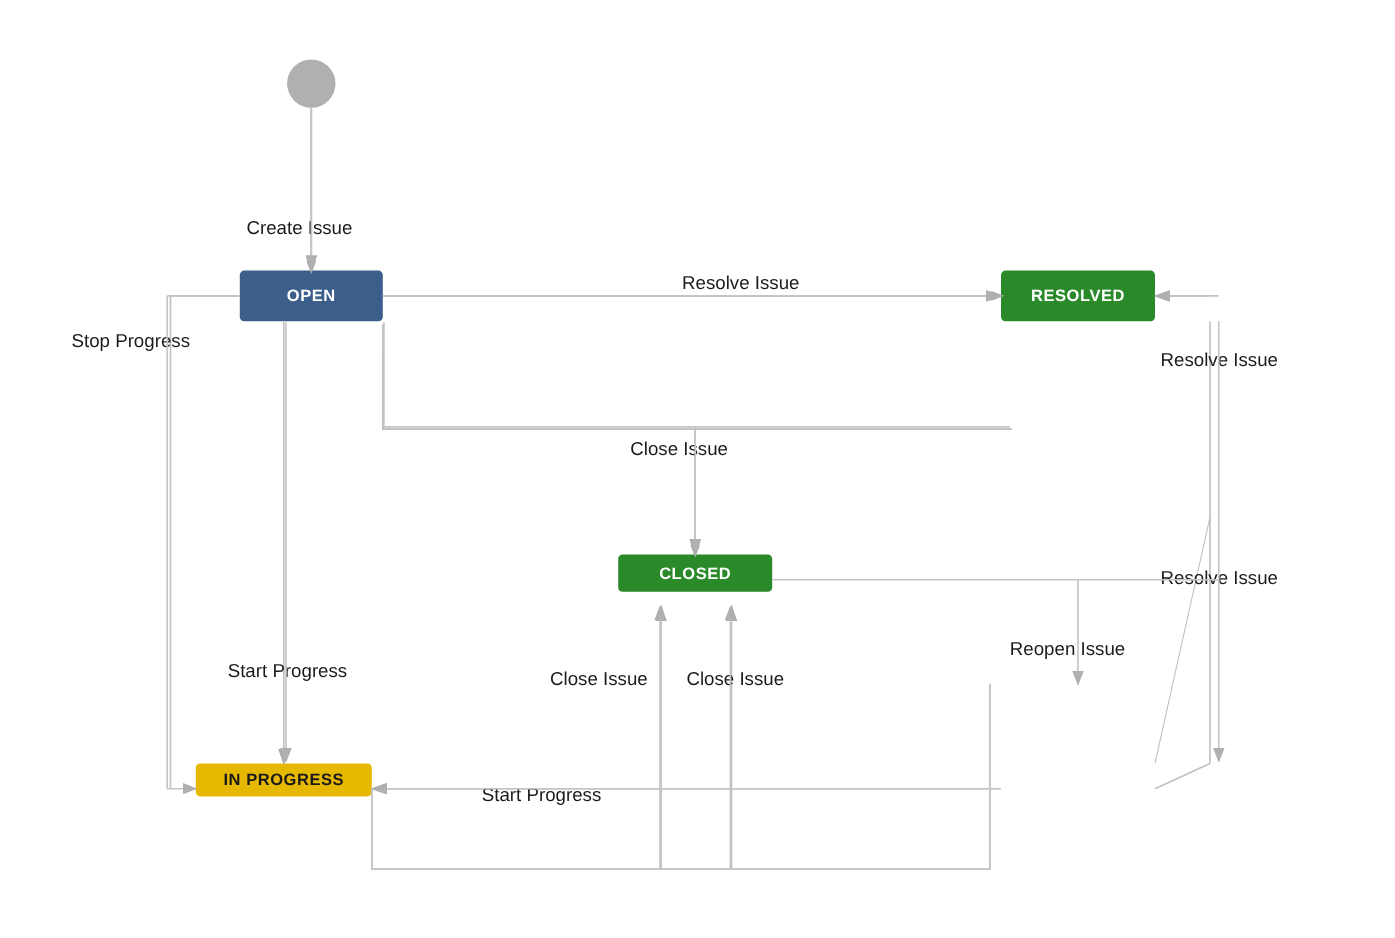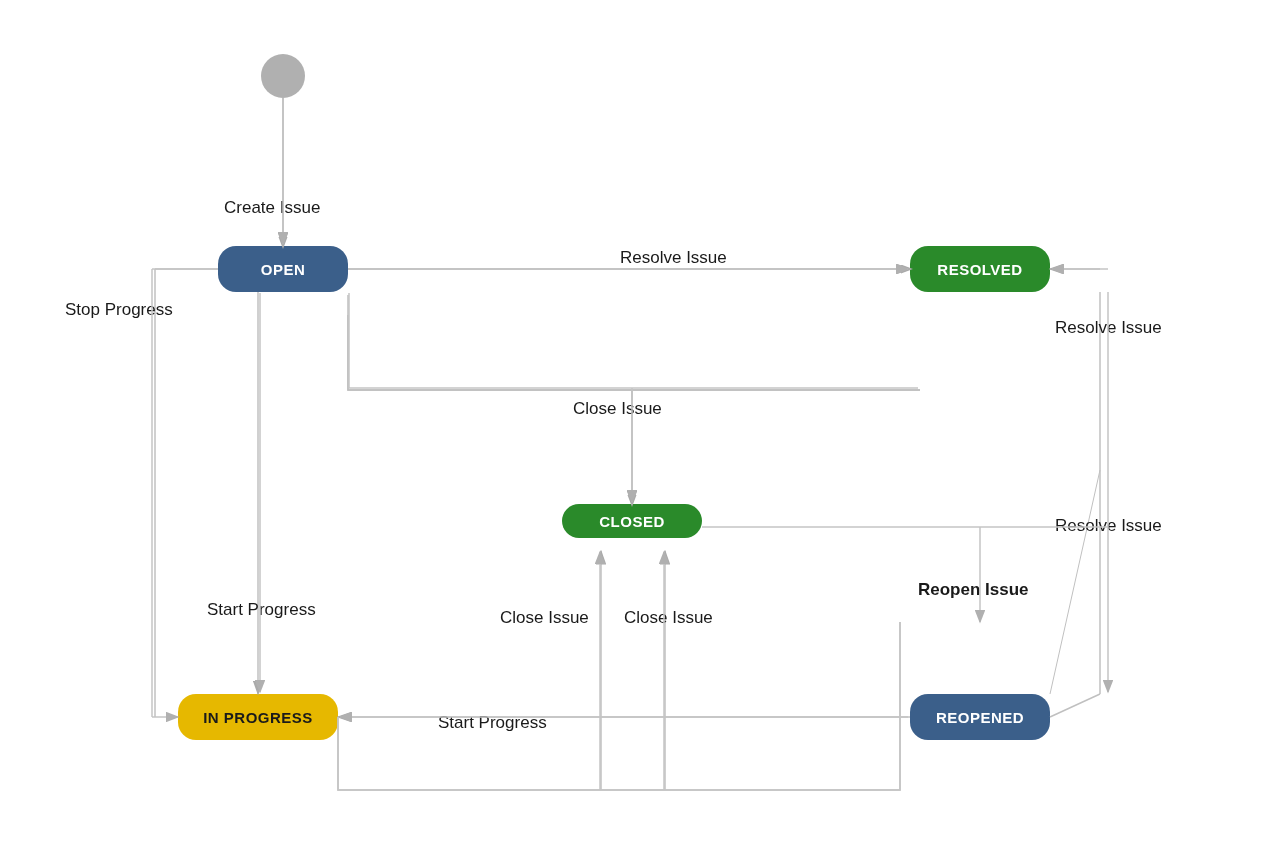--- a/index.html
+++ b/index.html
@@ -20,21 +20,21 @@
       position: absolute;
       top: 0; left: 0;
       width: 1268px;
       height: 853px;
     }
     .state-node {
       position: absolute;
       display: flex;
       align-items: center;
       justify-content: center;
-      border-radius: 18px;
+      border-radius: 4px;
       font-weight: 700;
       font-size: 15px;
       letter-spacing: 0.5px;
       color: #fff;
       cursor: default;
     }
     .node-open {
       background: #3b5f8a;
       width: 130px;
       height: 46px;
@@ -51,21 +51,21 @@
     .node-closed {
       background: #2a8a2a;
       width: 140px;
       height: 34px;
       left: 562px;
       top: 504px;
     }
     .node-inprogress {
       background: #e6b800;
       width: 160px;
-      height: 46px;
+      height: 30px;
       color: #1a1a1a;
       left: 178px;
       top: 694px;
     }
     .node-reopened {
       background: #3b5f8a;
       width: 140px;
       height: 46px;
       left: 910px;
       top: 694px;
@@ -99,23 +99,20 @@
     <span>OPEN</span>
   </div>
   <div class="state-node node-resolved">
     <span>RESOLVED</span>
   </div>
   <div class="state-node node-closed">
     <span>CLOSED</span>
   </div>
   <div class="state-node node-inprogress">
     <span>IN PROGRESS</span>
-  </div>
-  <div class="state-node node-reopened">
-    <span>REOPENED</span>
   </div>
 
   <svg id="diagram-svg">
     <defs>
       <marker id="arrow" markerWidth="8" markerHeight="8" refX="6" refY="3" orient="auto">
         <path d="M0,0 L0,6 L8,3 z" fill="#aaaaaa"></path>
       </marker>
       <marker id="arrow-dark" markerWidth="8" markerHeight="8" refX="6" refY="3" orient="auto">
         <path d="M0,0 L0,6 L8,3 z" fill="#aaaaaa"></path>
       </marker>
@@ -209,17 +206,17 @@
 
   </svg>
 
   <div class="edge-label" style="left:224px; top:198px;">Create Issue</div>
   <div class="edge-label" style="left:620px; top:248px;">Resolve Issue</div>
   <div class="edge-label" style="left:573px; top:399px;">Close Issue</div>
   <div class="edge-label" style="left:65px; top:300px;">Stop Progress</div>
   <div class="edge-label" style="left:207px; top:600px;">Start Progress</div>
   <div class="edge-label" style="left:500px; top:608px;">Close Issue</div>
   <div class="edge-label" style="left:624px; top:608px;">Close Issue</div>
-  <div class="edge-label" style="left:918px; top:580px;font-weight:bold;">Reopen Issue</div>
+  <div class="edge-label" style="left:918px; top:580px;">Reopen Issue</div>
   <div class="edge-label" style="left:438px; top:713px;">Start Progress</div>
   <div class="edge-label" style="left:1055px; top:318px;">Resolve Issue</div>
   <div class="edge-label" style="left:1055px; top:516px;">Resolve Issue</div>
 </div>
 
 </body></html>

